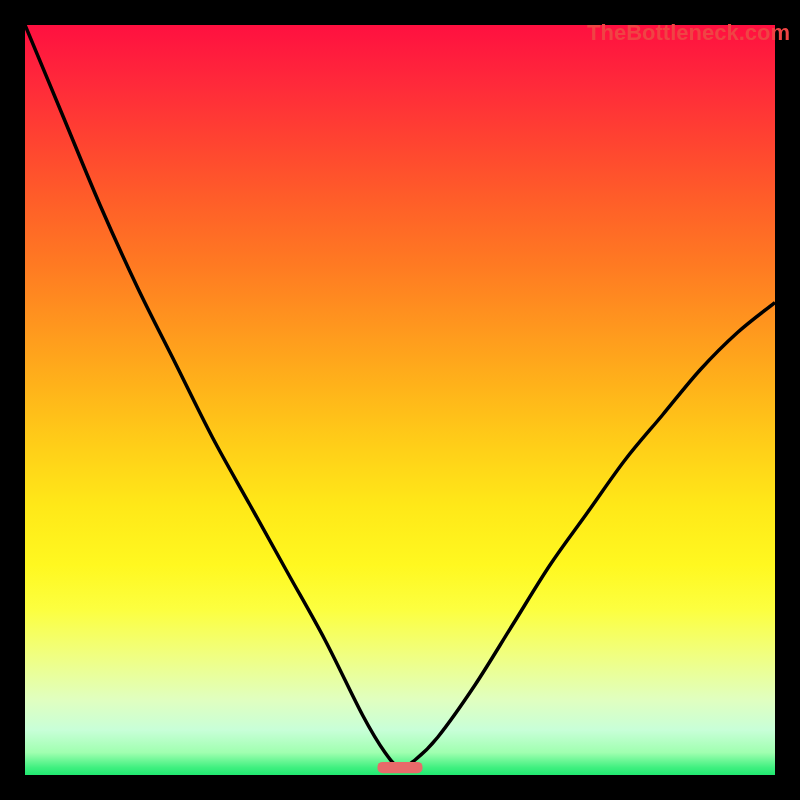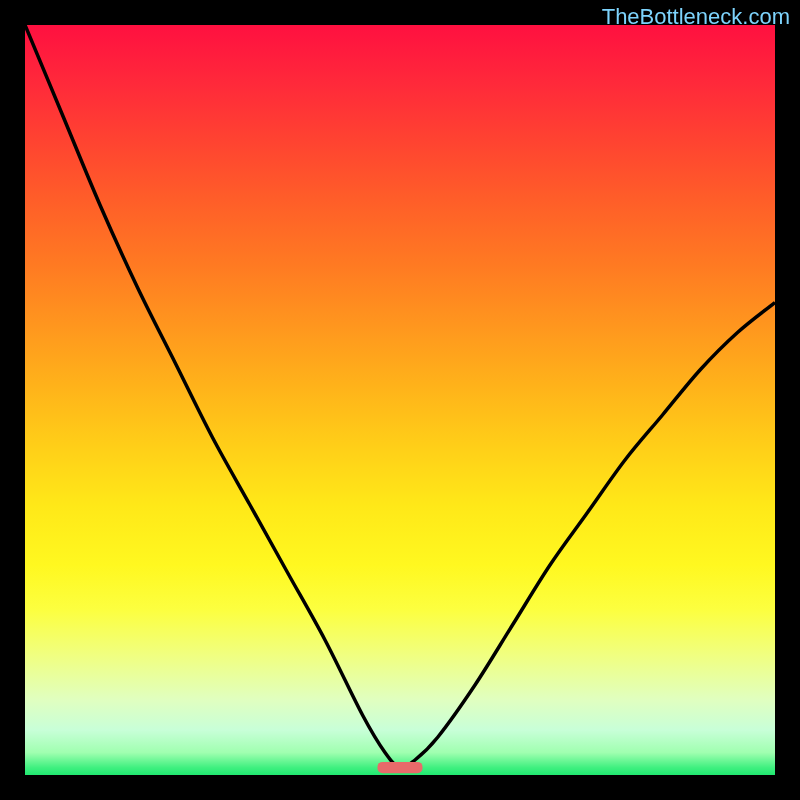--- a/index.html
+++ b/index.html
@@ -11,25 +11,25 @@
     font-family: Arial, sans-serif;
     overflow: hidden;
   }
   .container {
     position: relative;
     width: 800px;
     height: 800px;
   }
   .attribution {
     position: absolute;
-    top: 4px;
+    top: 20px;
     right: 10px;
-    color: #7dd3fc;
+    color: #ef4444;
     font-size: 22px;
-    font-weight: 400;
+    font-weight: 700;
     z-index: 10;
   }
   .plot-area {
     position: absolute;
     left: 25px;
     top: 25px;
     width: 750px;
     height: 750px;
     background: linear-gradient(to bottom,
       #ff1040 0%,

